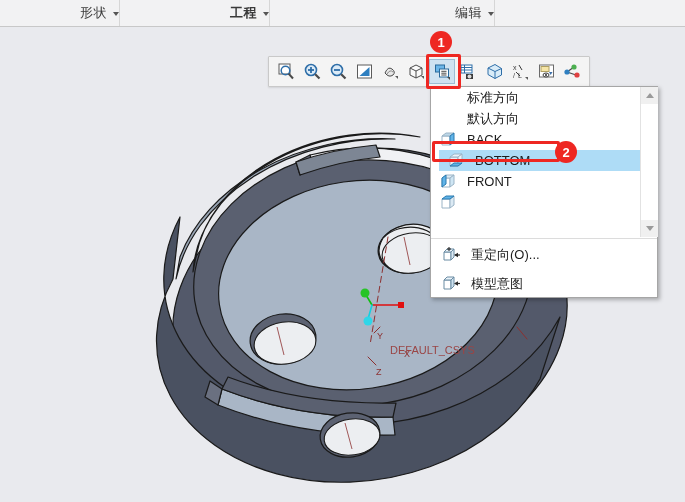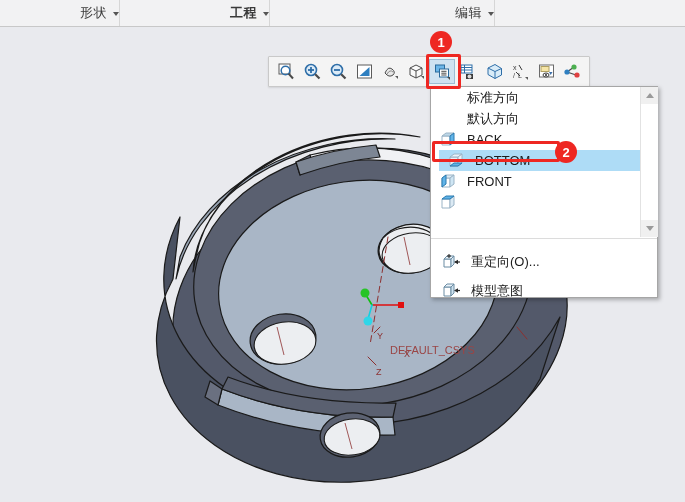--- a/index.html
+++ b/index.html
@@ -156,21 +156,20 @@
   .dd-sep {
     position: absolute;
     left: 0; top: 151px;
     width: 226px; height: 1px;
     background: #dcdcdc;
   }
   .dd-bottom {
     position: absolute;
     left: 0; top: 153px;
     width: 226px;
-    margin-top: 7px;
   }
   .dd-bitem {
     height: 29px;
     display: flex; align-items: center;
     padding-left: 10px;
     box-sizing: border-box;
     cursor: default;
     user-select: none;
   }
   .dd-bicon {

